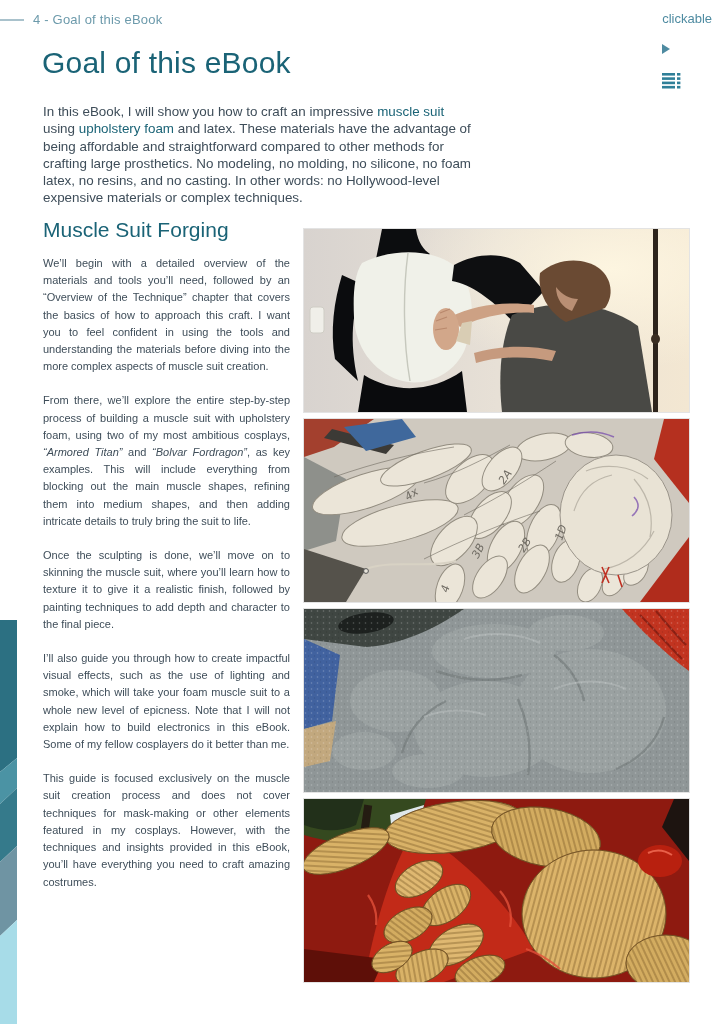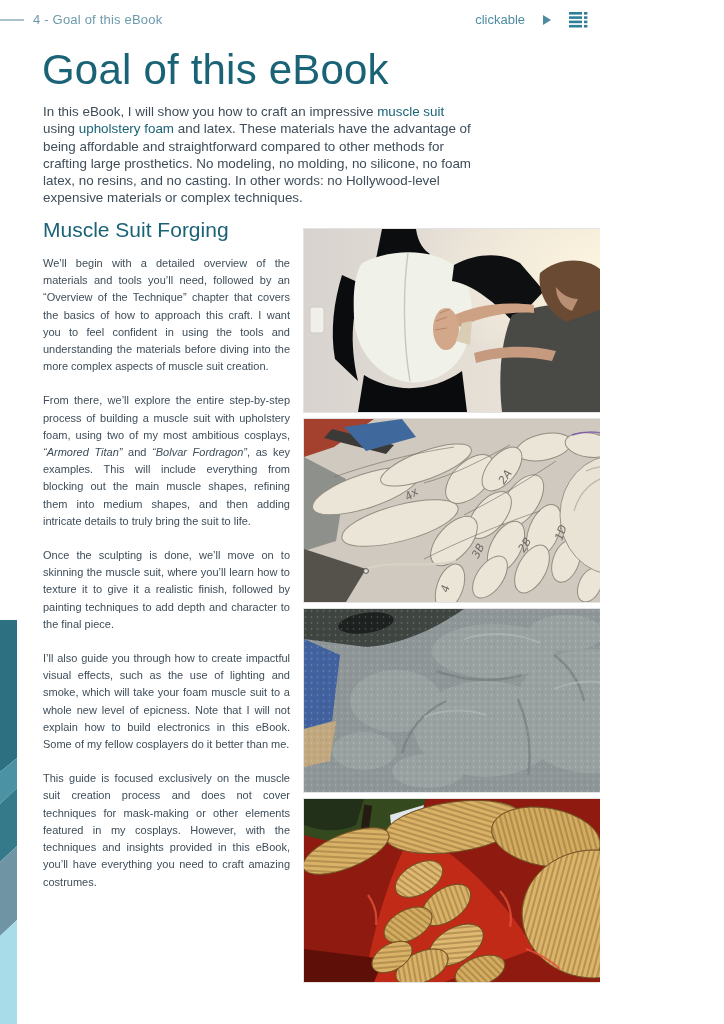--- a/index.html
+++ b/index.html
@@ -1,30 +1,30 @@
 <!DOCTYPE html>
 <html><head>
 <meta charset="utf-8">
 <style>
   * { margin:0; padding:0; box-sizing:border-box; }
   html,body { background:#ffffff; }
   .page {
-    position:relative; width:600px; height:1024px; background:#ffffff;
+    position:relative; width:724px; height:1024px; background:#ffffff;
     font-family:"Liberation Sans", sans-serif; color:#3e4d59; overflow:hidden;
   }
 
   
   .hdr-rule { position:absolute; left:0; top:19px; width:24px; height:2px; background:#a9c2cc; }
   .hdr-left { position:absolute; left:33px; top:12px; font-size:13px; color:#6c9aab; letter-spacing:.2px; }
-  .hdr-right { position:absolute; right:12px; top:11px; display:flex; align-items:center; gap:18px; }
+  .hdr-right { position:absolute; right:12px; top:11px; display:flex; gap:18px;flex-direction:column; }
   .clickable-label { font-size:13px; color:#4e8ba1; }
   .play-icon svg, .menu-icon svg { display:block; }
 
   
-  .title { position:absolute; left:42px; top:46px; font-size:42px; font-weight:500; color:#1a6376; letter-spacing:.2px; }
+  .title { position:absolute; left:42px; top:46px; font-size:30px; font-weight:500; color:#1a6376; letter-spacing:.2px; }
   .intro { position:absolute; left:43px; top:103px; width:436px; font-size:13.4px; line-height:17.3px; text-align:left; }
   .seg-bt { color:#1a6376; font-weight:400; }
   .seg-i { font-style:italic; }
 
   
   .left-col { position:absolute; left:43px; top:218px; width:247px; }
   .h2 { font-size:21px; font-weight:500; color:#1a6376; margin-bottom:13px; }
   .para { font-size:11px; line-height:17.2px; text-align:justify; margin-bottom:17px; }
   .closing { font-size:21px; font-weight:500; color:#1a6376; margin-top:10px; letter-spacing:.2px; }
 

